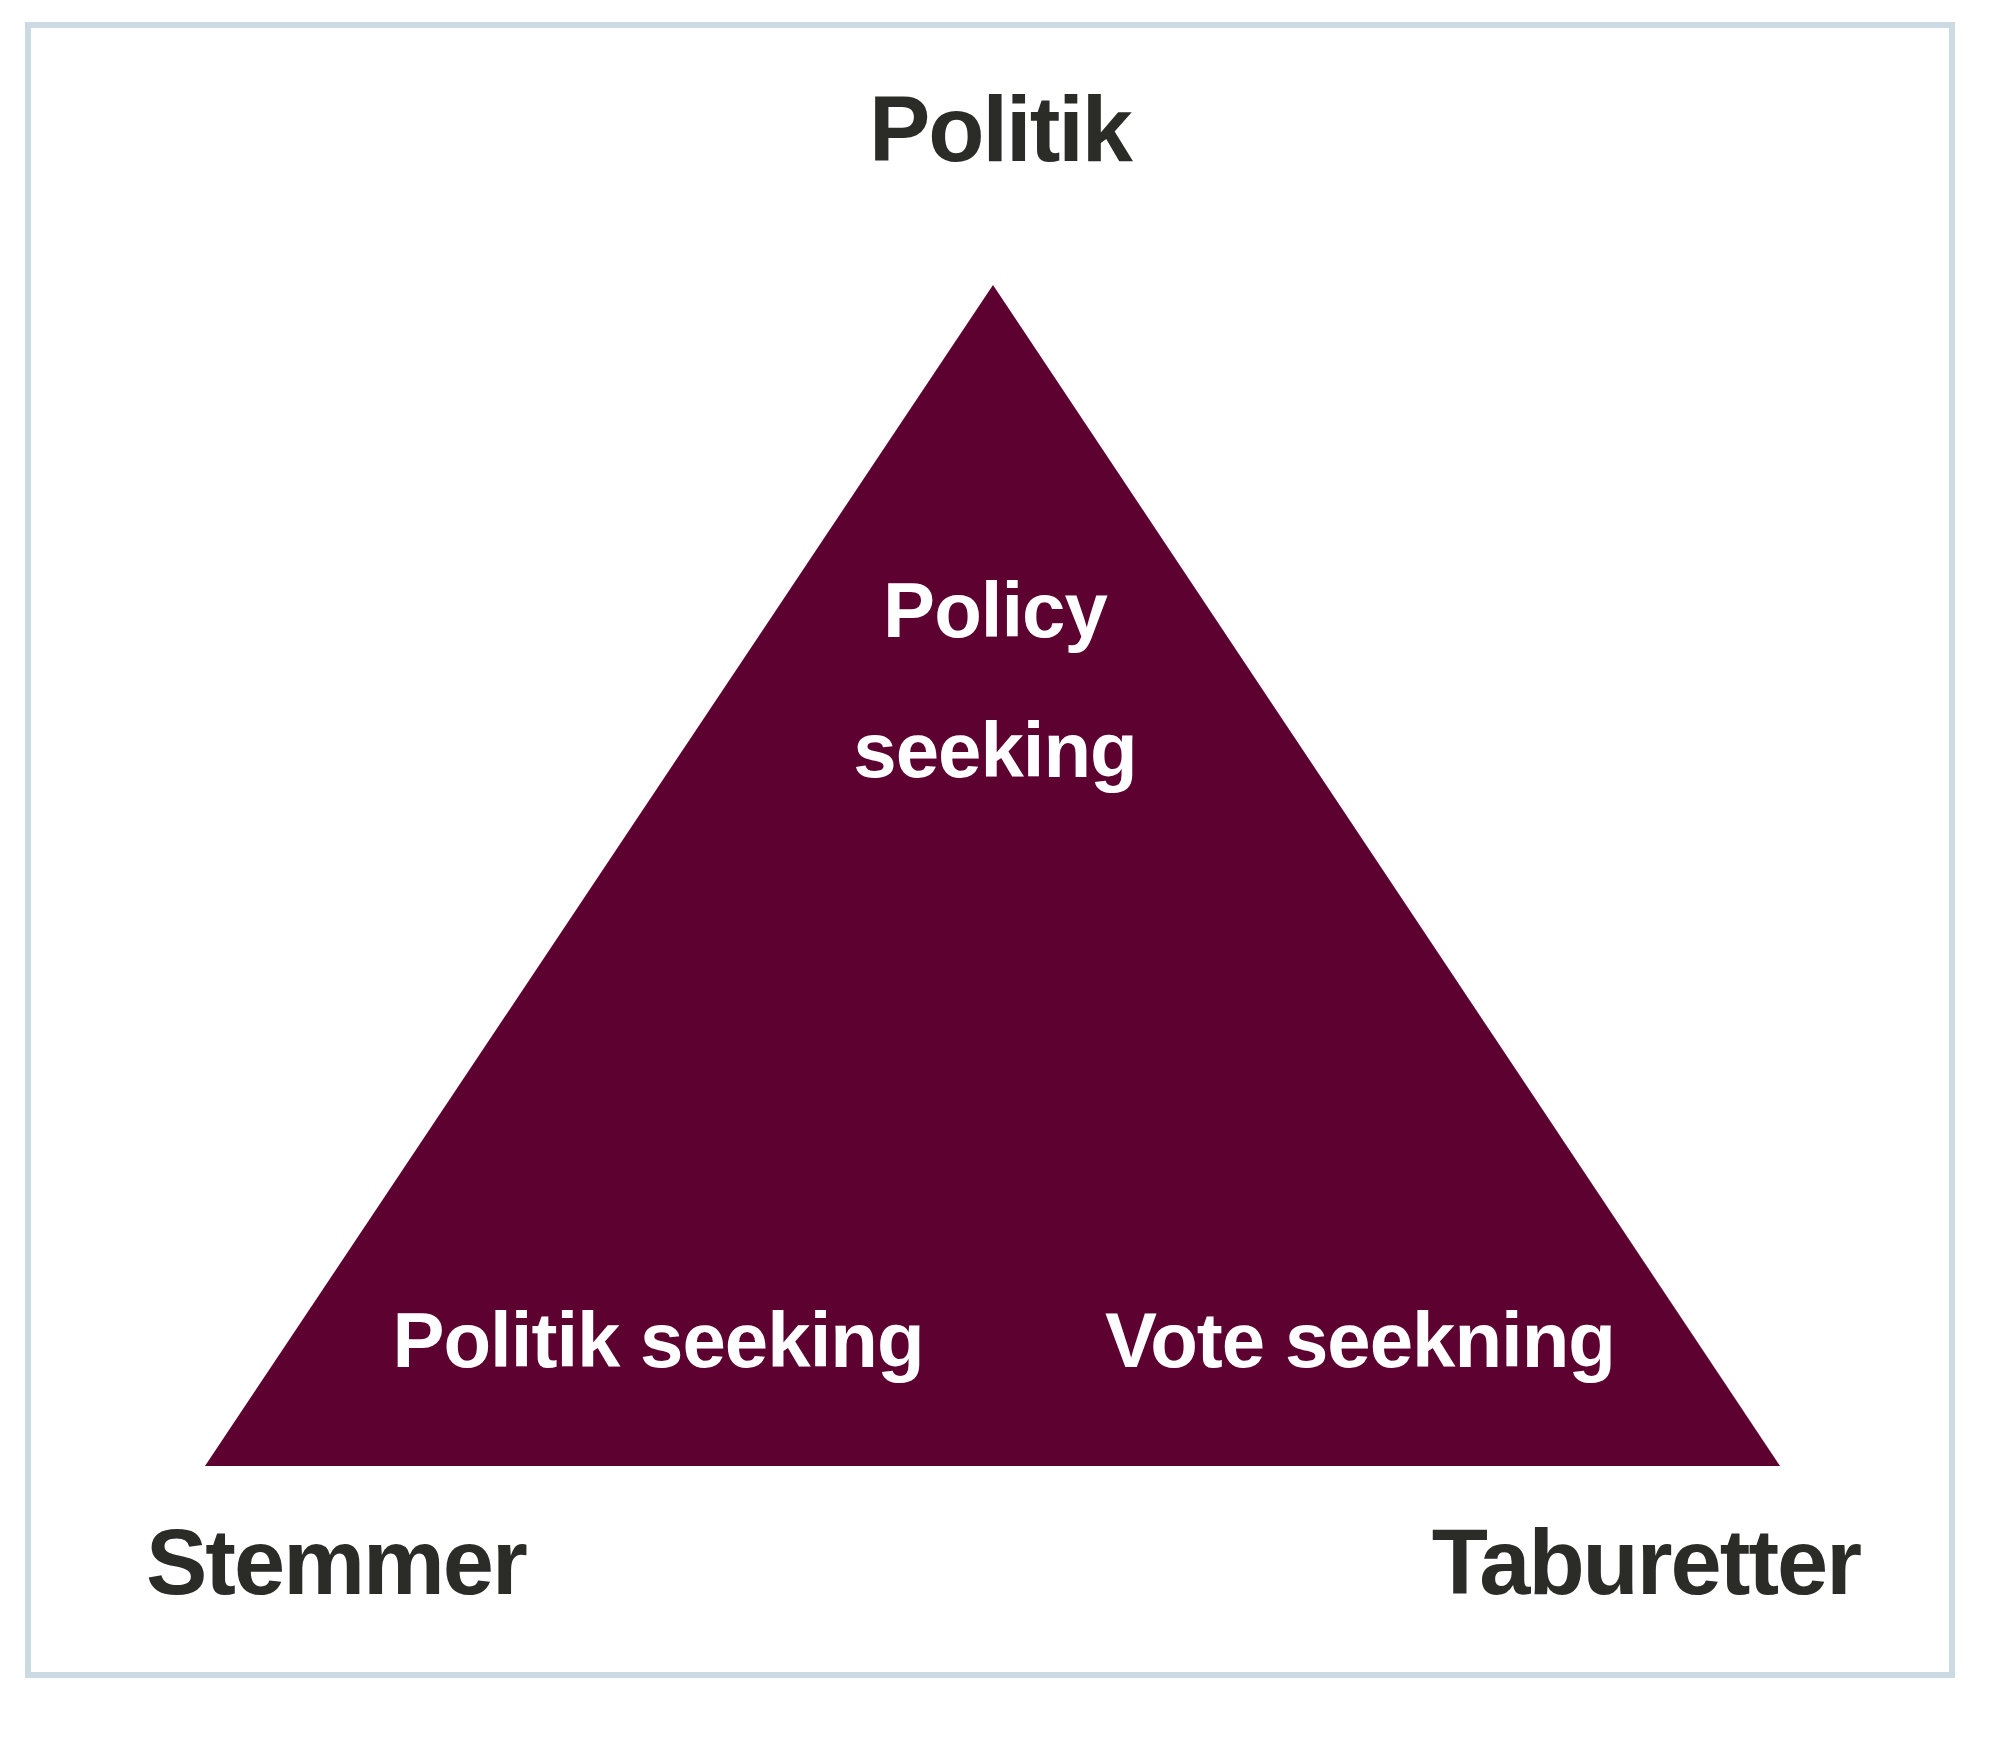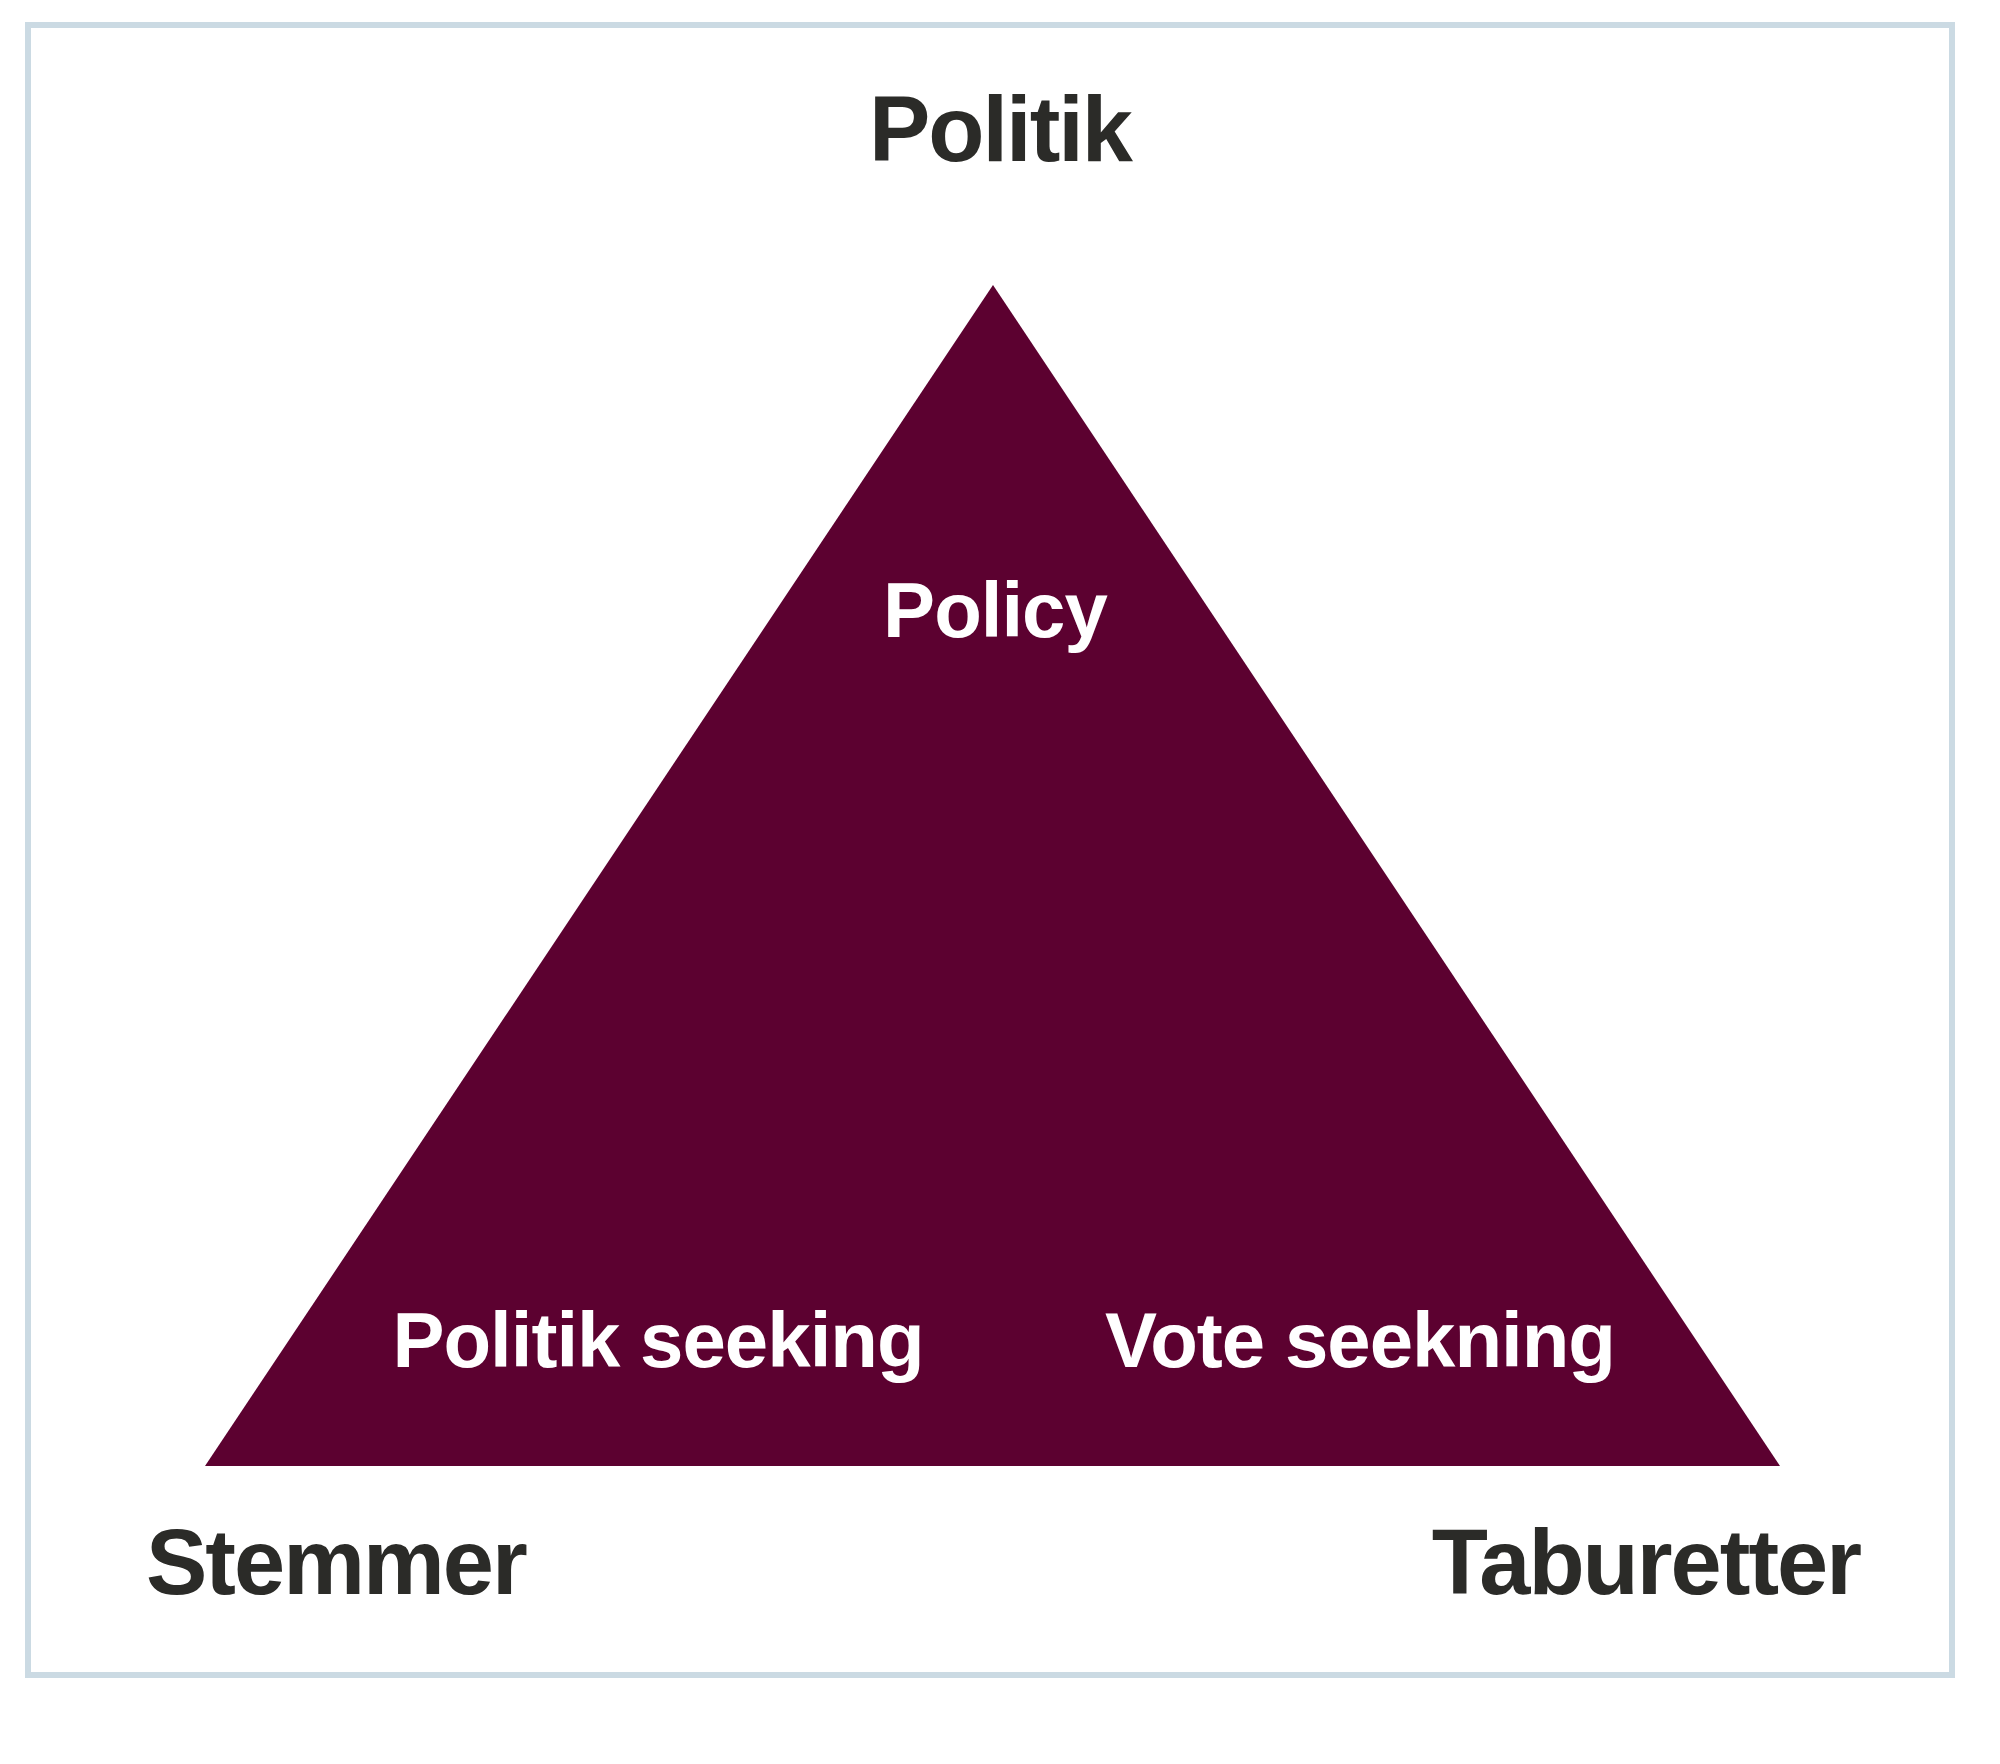--- a/index.html
+++ b/index.html
@@ -97,20 +97,21 @@
   <div class="frame"></div>
 
   <svg class="triangle-svg" viewBox="0 0 2000 1764" xmlns="http://www.w3.org/2000/svg">
     <polygon points="993,285 1780,1466 205,1466" fill="#5C0130"></polygon>
   </svg>
 
   <div class="vertex-label top">Politik</div>
 
   <div class="inner-label apex">
     <div>Policy</div>
+    <div>seeking</div>
   </div>
 
   <div class="inner-label office">Politik seeking</div>
 
   <div class="inner-label vote">Vote seekning</div>
 
   <div class="vertex-label bottom-right">Taburetter</div>
 
   <div class="vertex-label bottom-left">Stemmer</div>
 

